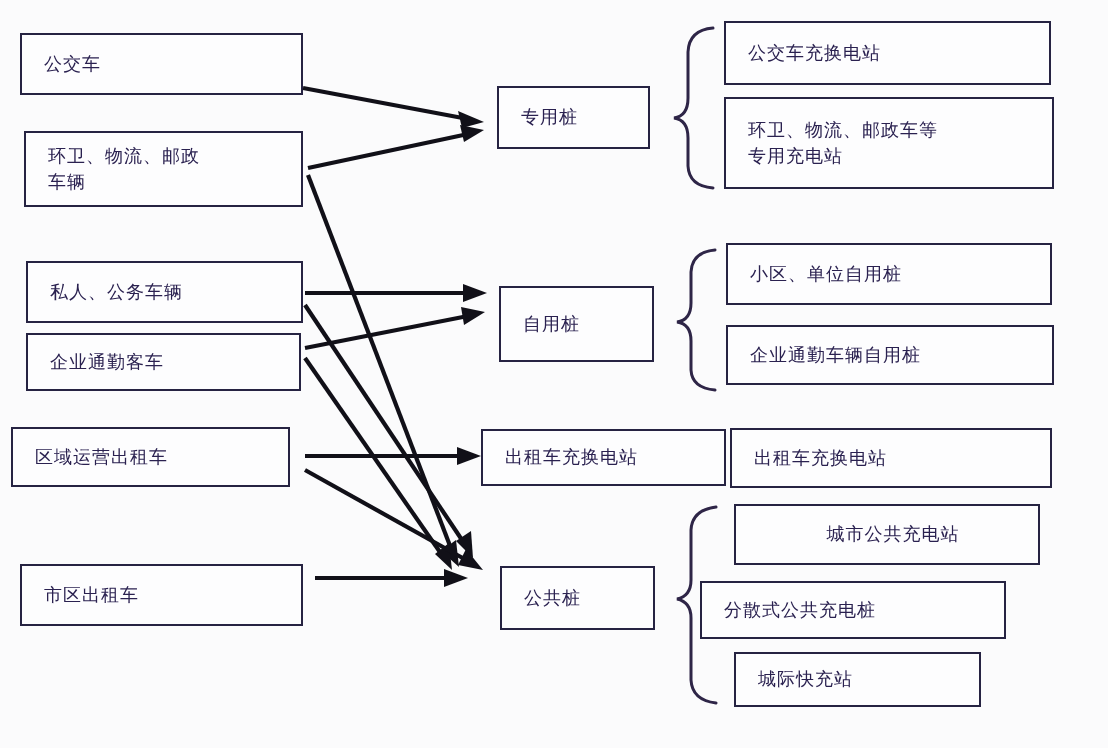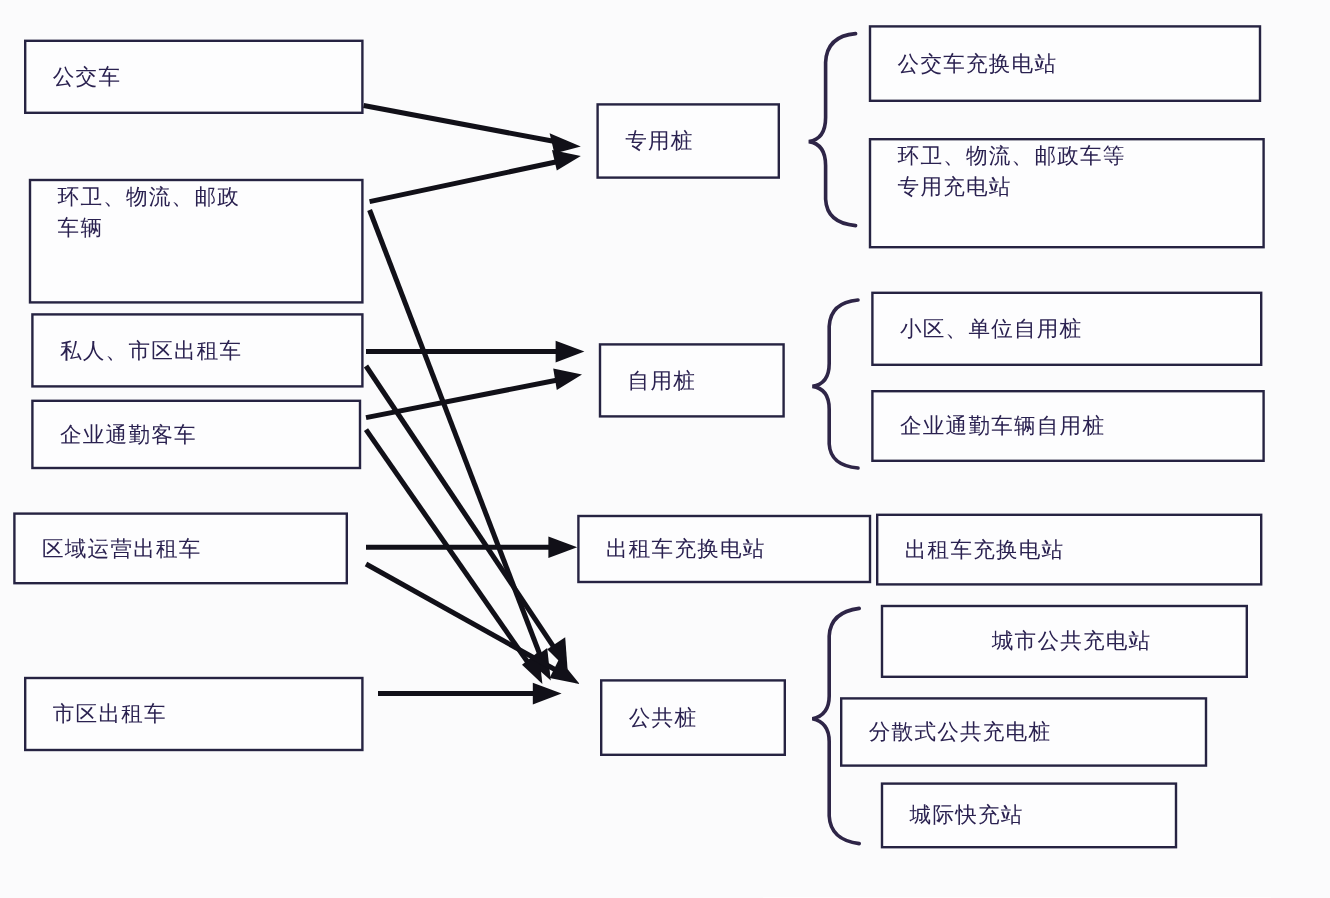--- a/index.html
+++ b/index.html
@@ -23,22 +23,21 @@
     color: #2a2150;
     display: flex;
     align-items: center;
     padding-left: 22px;
     padding-right: 10px;
     font-size: 18px;
     letter-spacing: 1px;
     line-height: 1.45;
   }
   .box.two-line {
-    align-items: flex-start;
-    margin-top: 18px;
+    align-items: center;
   }
   .box span {
     display: block;
   }
   #arrow-layer, #brace-layer {
     position: absolute;
     left: 0;
     top: 0;
     width: 1108px;
     height: 748px;
@@ -126,48 +125,48 @@
     <g>
       <line class="arrow-line" x1="315" y1="578" x2="450" y2="578"></line>
       <polygon class="arrow-head" points="468,578 444,569 444,587"></polygon>
     </g>
   </svg>
 
   <div class="box" style="left:20px; top:33px; width:283px; height:62px;">
     <span>公交车</span>
   </div>
 
-  <div class="box two-line" style="left:24px; top:131px; width:279px; height:104px;">
+  <div class="box two-line" style="left:24px; top:131px; width:279px; height:76px;">
     <div>
       <span>环卫、物流、邮政</span>
       <span>车辆</span>
     </div>
   </div>
 
   <div class="box" style="left:26px; top:261px; width:277px; height:62px;">
-    <span>私人、市区出租车</span>
+    <span>私人、公务车辆</span>
   </div>
 
   <div class="box" style="left:26px; top:333px; width:275px; height:58px;">
     <span>企业通勤客车</span>
   </div>
 
   <div class="box" style="left:11px; top:427px; width:279px; height:60px;">
     <span>区域运营出租车</span>
   </div>
 
   <div class="box" style="left:20px; top:564px; width:283px; height:62px;">
     <span>市区出租车</span>
   </div>
 
   <div class="box" style="left:497px; top:86px; width:153px; height:63px;">
     <span>专用桩</span>
   </div>
 
-  <div class="box" style="left:499px; top:286px; width:155px; height:62px;">
+  <div class="box" style="left:499px; top:286px; width:155px; height:76px;">
     <span>自用桩</span>
   </div>
 
   <div class="box" style="left:481px; top:429px; width:245px; height:57px;">
     <span>出租车充换电站</span>
   </div>
 
   <div class="box" style="left:500px; top:566px; width:155px; height:64px;">
     <span>公共桩</span>
   </div>

